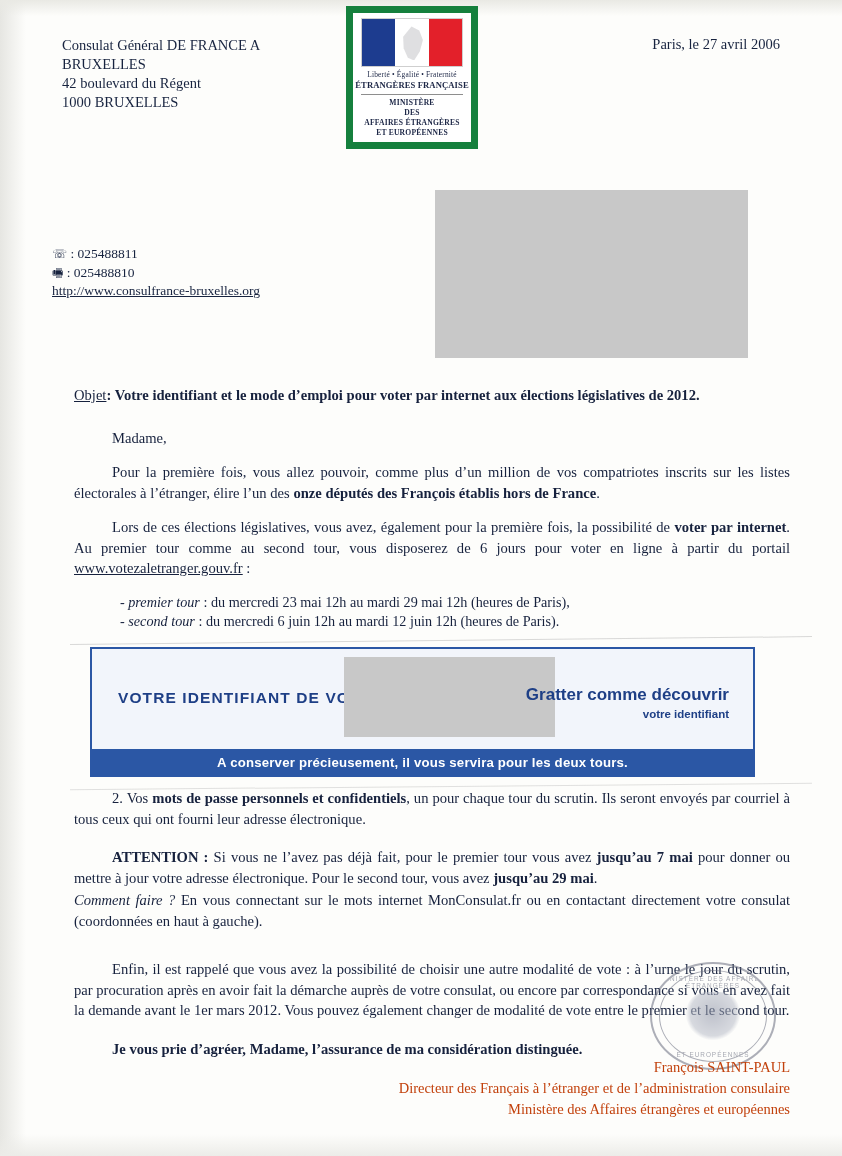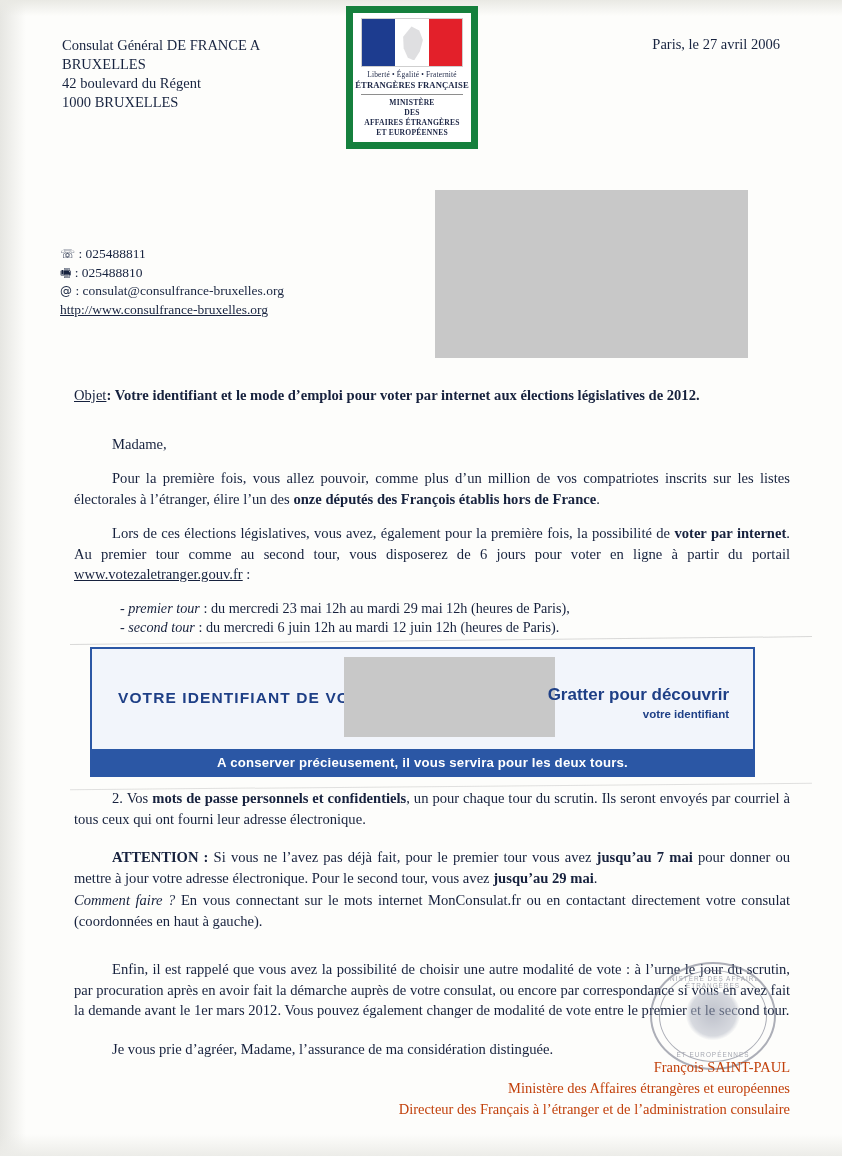--- a/index.html
+++ b/index.html
@@ -118,21 +118,21 @@
     position: absolute;
     right: 62px;
     top: 36px;
     font-size: 14.5px;
     color: #17233f;
   }
 
   
   .contact {
     position: absolute;
-    left: 60px;
+    left: 52px;
     top: 245px;
     font-size: 13.5px;
     line-height: 18.5px;
     color: #17233f;
   }
   .contact .glyph { font-family: "DejaVu Sans", sans-serif; font-size: 12px; }
   .contact a, .contact .link {
     color: #17233f;
     text-decoration: underline;
   }
@@ -152,21 +152,21 @@
     position: absolute;
     left: 74px;
     right: 52px;
     top: 385px;
     font-size: 14.6px;
     line-height: 20.5px;
     text-align: justify;
     color: #16213d;
   }
   .objet {
-    margin-bottom: 28px;
+    margin-bottom: 22px;
   }
   .objet .lbl {
     text-decoration: underline;
   }
   .objet .val { font-weight: bold; }
   .p { margin: 0 0 14px 0; text-indent: 38px; }
   .p.no-indent { text-indent: 0; }
   .salut { margin: 0 0 14px 0; text-indent: 38px; }
   b, strong { font-weight: bold; }
   .u { text-decoration: underline; }
@@ -371,24 +371,20 @@
 
   <div class="contact">
     <div>
       <span class="glyph">☏</span>
       <span>: 025488811</span>
     </div>
     <div>
       <span class="glyph">🖷</span>
       <span>: 025488810</span>
     </div>
-    <div>
-      <span class="glyph">@</span>
-      <span>: consulat@consulfrance-bruxelles.org</span>
-    </div>
     <div class="link">http://www.consulfrance-bruxelles.org</div>
   </div>
 
   <div class="body-text">
 
     <div class="objet">
       <span class="lbl">Objet</span><span class="val">: Votre identifiant et le mode d’emploi pour voter par internet aux élections législatives de 2012.</span>
     </div>
 
     <div class="salut">Madame,</div>
@@ -417,21 +413,21 @@
     </div>
   </div>
 
   <div class="fold"></div>
 
   <div class="idpanel">
     <div class="idpanel-inner">
       <div class="idlabel">VOTRE IDENTIFIANT DE VOTE :</div>
       <div class="idredact"></div>
       <div class="gratter">
-        <div class="g1">Gratter pour découvrir</div>
+        <div class="g1">Gratter comme découvrir</div>
         <div class="g2">votre identifiant</div>
       </div>
     </div>
     <div class="idbar">A conserver précieusement, il vous servira pour les deux tours.</div>
   </div>
 
   <div class="fold fold2"></div>
 
   <div class="body-lower">
 
@@ -442,29 +438,29 @@
     <div class="attention">
       <b>ATTENTION :</b><span> Si vous ne l’avez pas déjà fait, pour le premier tour vous avez </span><b>jusqu’au 7 mai</b><span> pour donner ou mettre à jour votre adresse électronique. Pour le second tour, vous avez </span><b>jusqu’au 29 mai</b><span>.</span>
     </div>
 
     <div class="p no-indent" style="margin-top:2px;">
       <span class="comment">Comment faire ?</span><span> En vous connectant sur le mots internet MonConsulat.fr ou en contactant directement votre consulat (coordonnées en haut à gauche).</span>
     </div>
 
     <div class="p" style="margin-top:28px;">Enfin, il est rappelé que vous avez la possibilité de choisir une autre modalité de vote : à l’urne le jour du scrutin, par procuration après en avoir fait la démarche auprès de votre consulat, ou encore par correspondance si vous en avez fait la demande avant le 1er mars 2012. Vous pouvez également changer de modalité de vote entre le premier et le second tour.</div>
 
-    <div class="p" style="margin-top:18px;">Je vous prie d’agréer, Madame, l’assurance de ma considération distinguée.</div>
+    <div class="p" style="margin-top:18px;font-weight:bold;">Je vous prie d’agréer, Madame, l’assurance de ma considération distinguée.</div>
   </div>
 
   <div class="stamp">
     <div class="ring"></div>
     <div class="ctr"></div>
     <div class="arc-top">MINISTÈRE DES AFFAIRES ÉTRANGÈRES</div>
     <div class="arc-bot">ET EUROPÉENNES</div>
   </div>
 
   <div class="signature">
     <div>François SAINT-PAUL</div>
+    <div>Directeur des Français à l’étranger et de l’administration consulaire</div>
     <div>Ministère des Affaires étrangères et européennes</div>
-    <div>Directeur des Français à l’étranger et de l’administration consulaire</div>
   </div>
 
 </div>
 
 </body></html>

